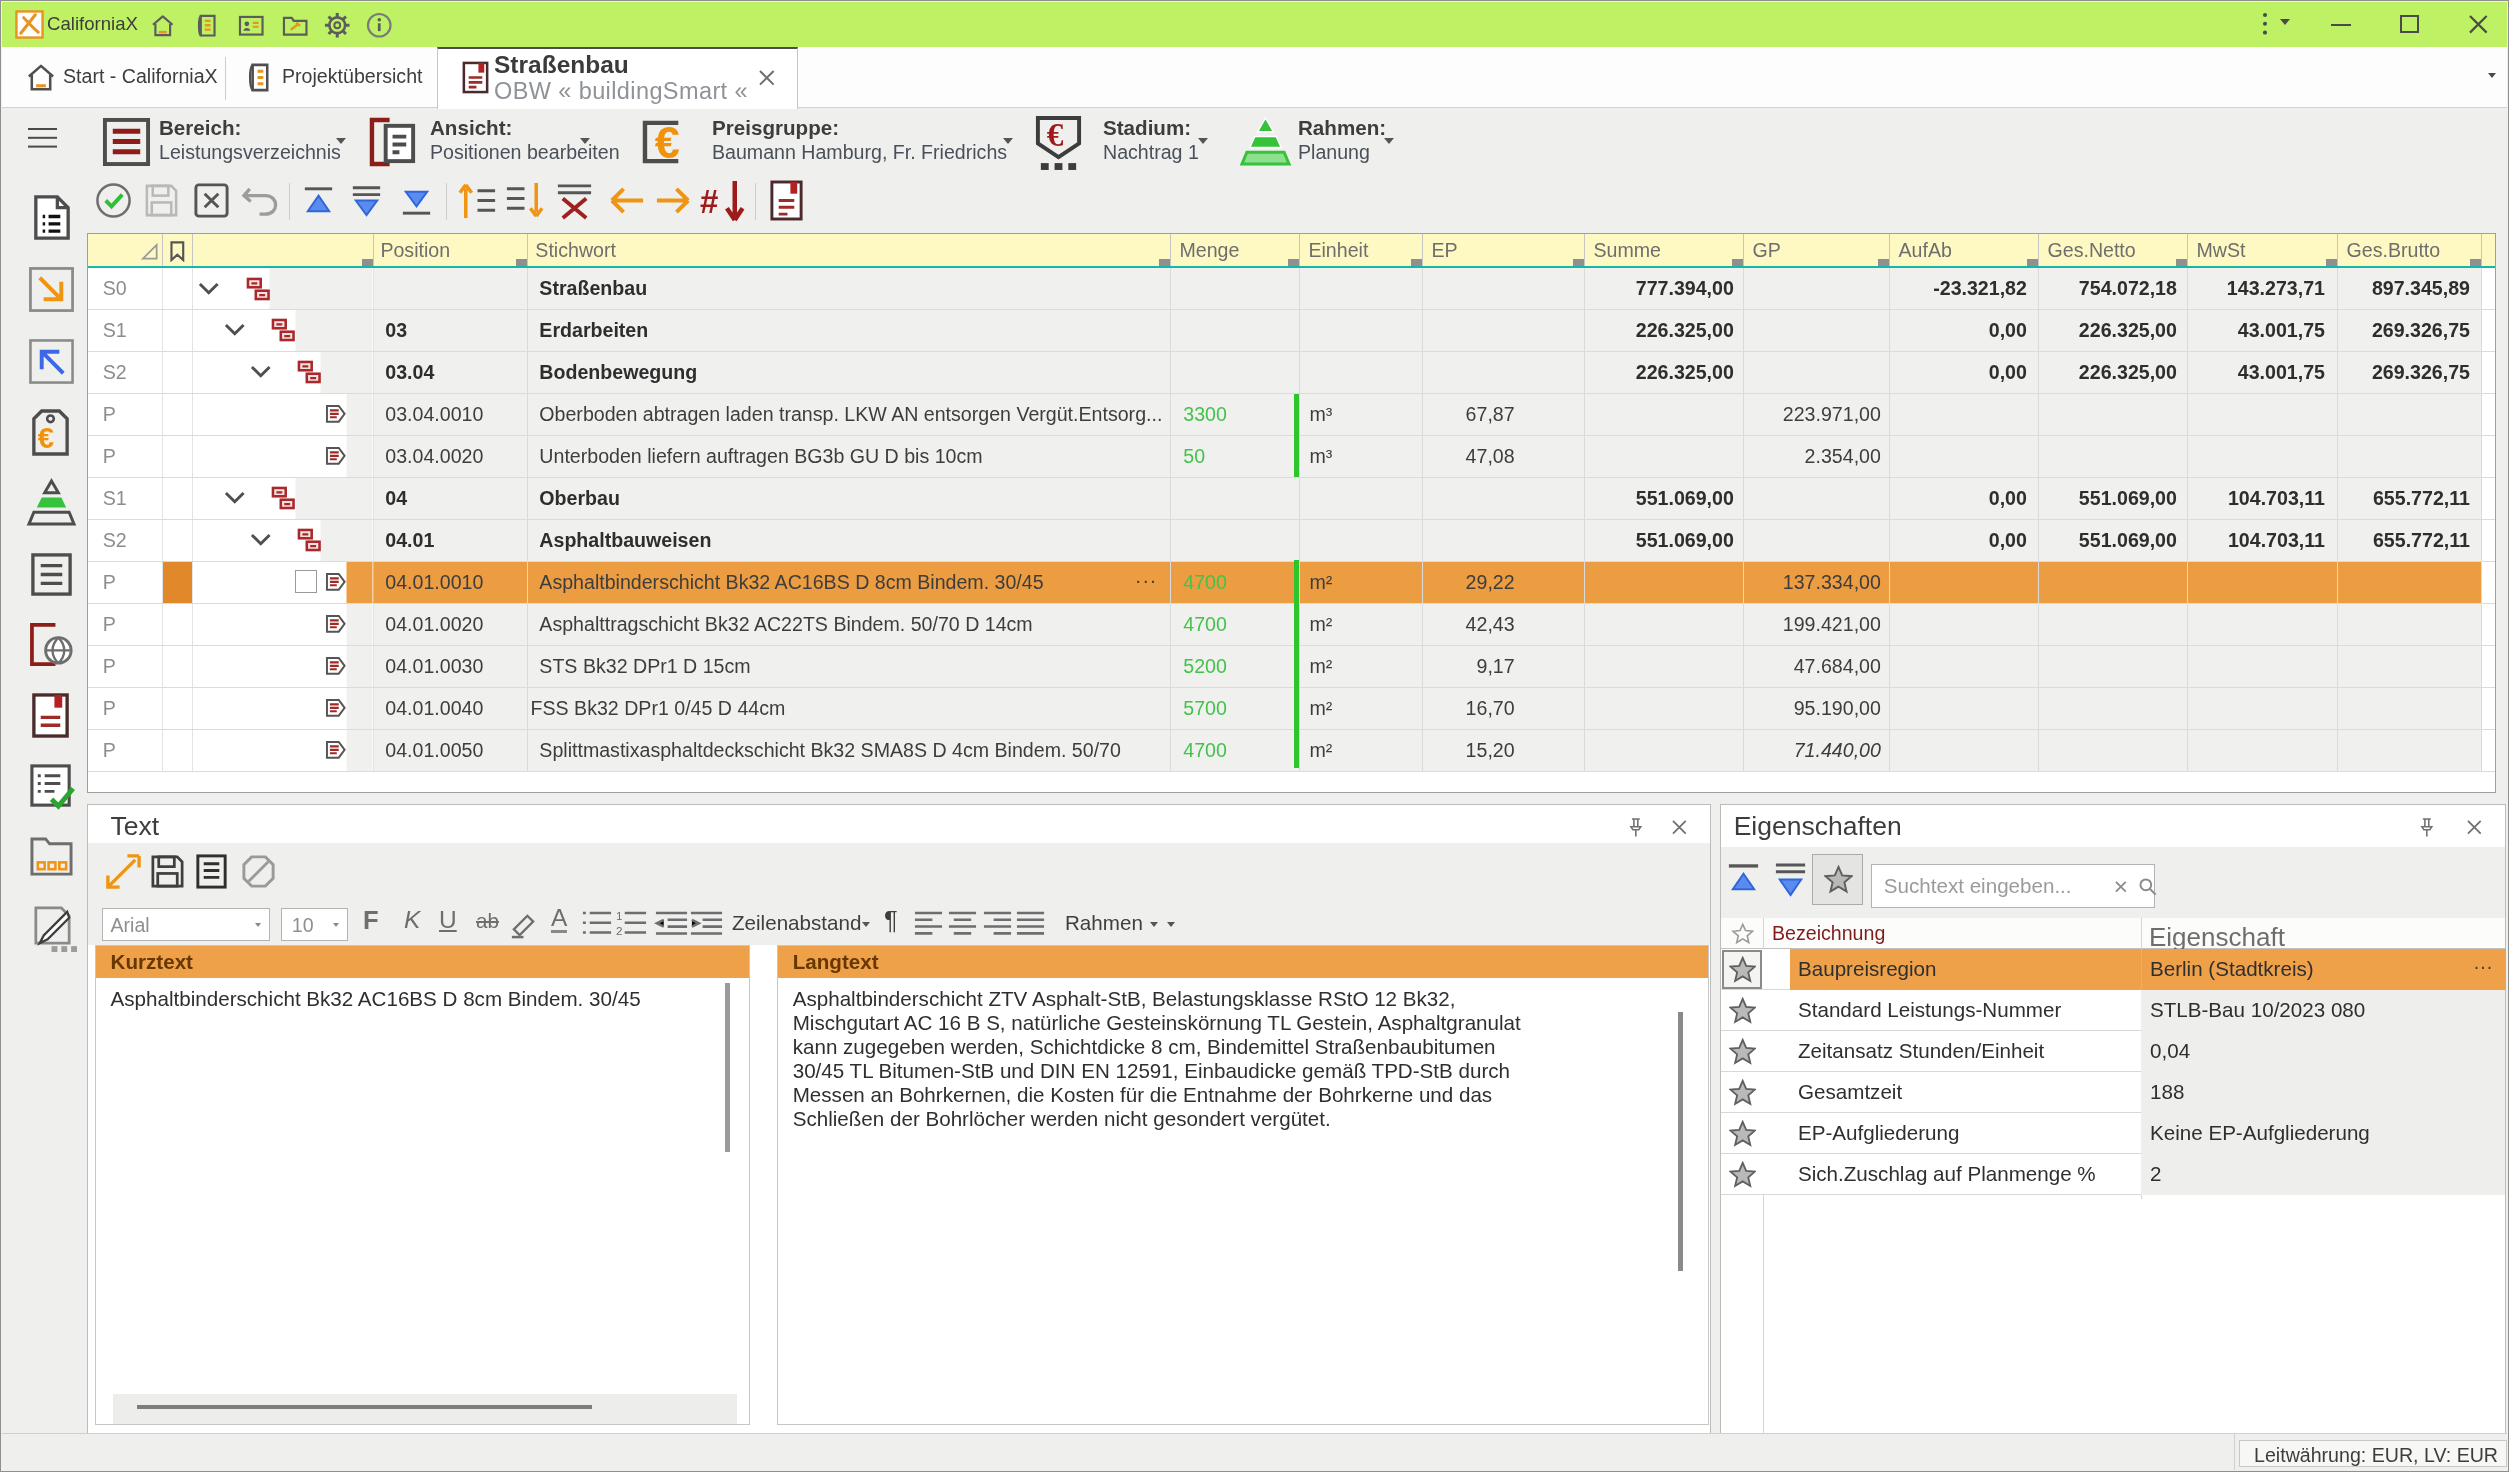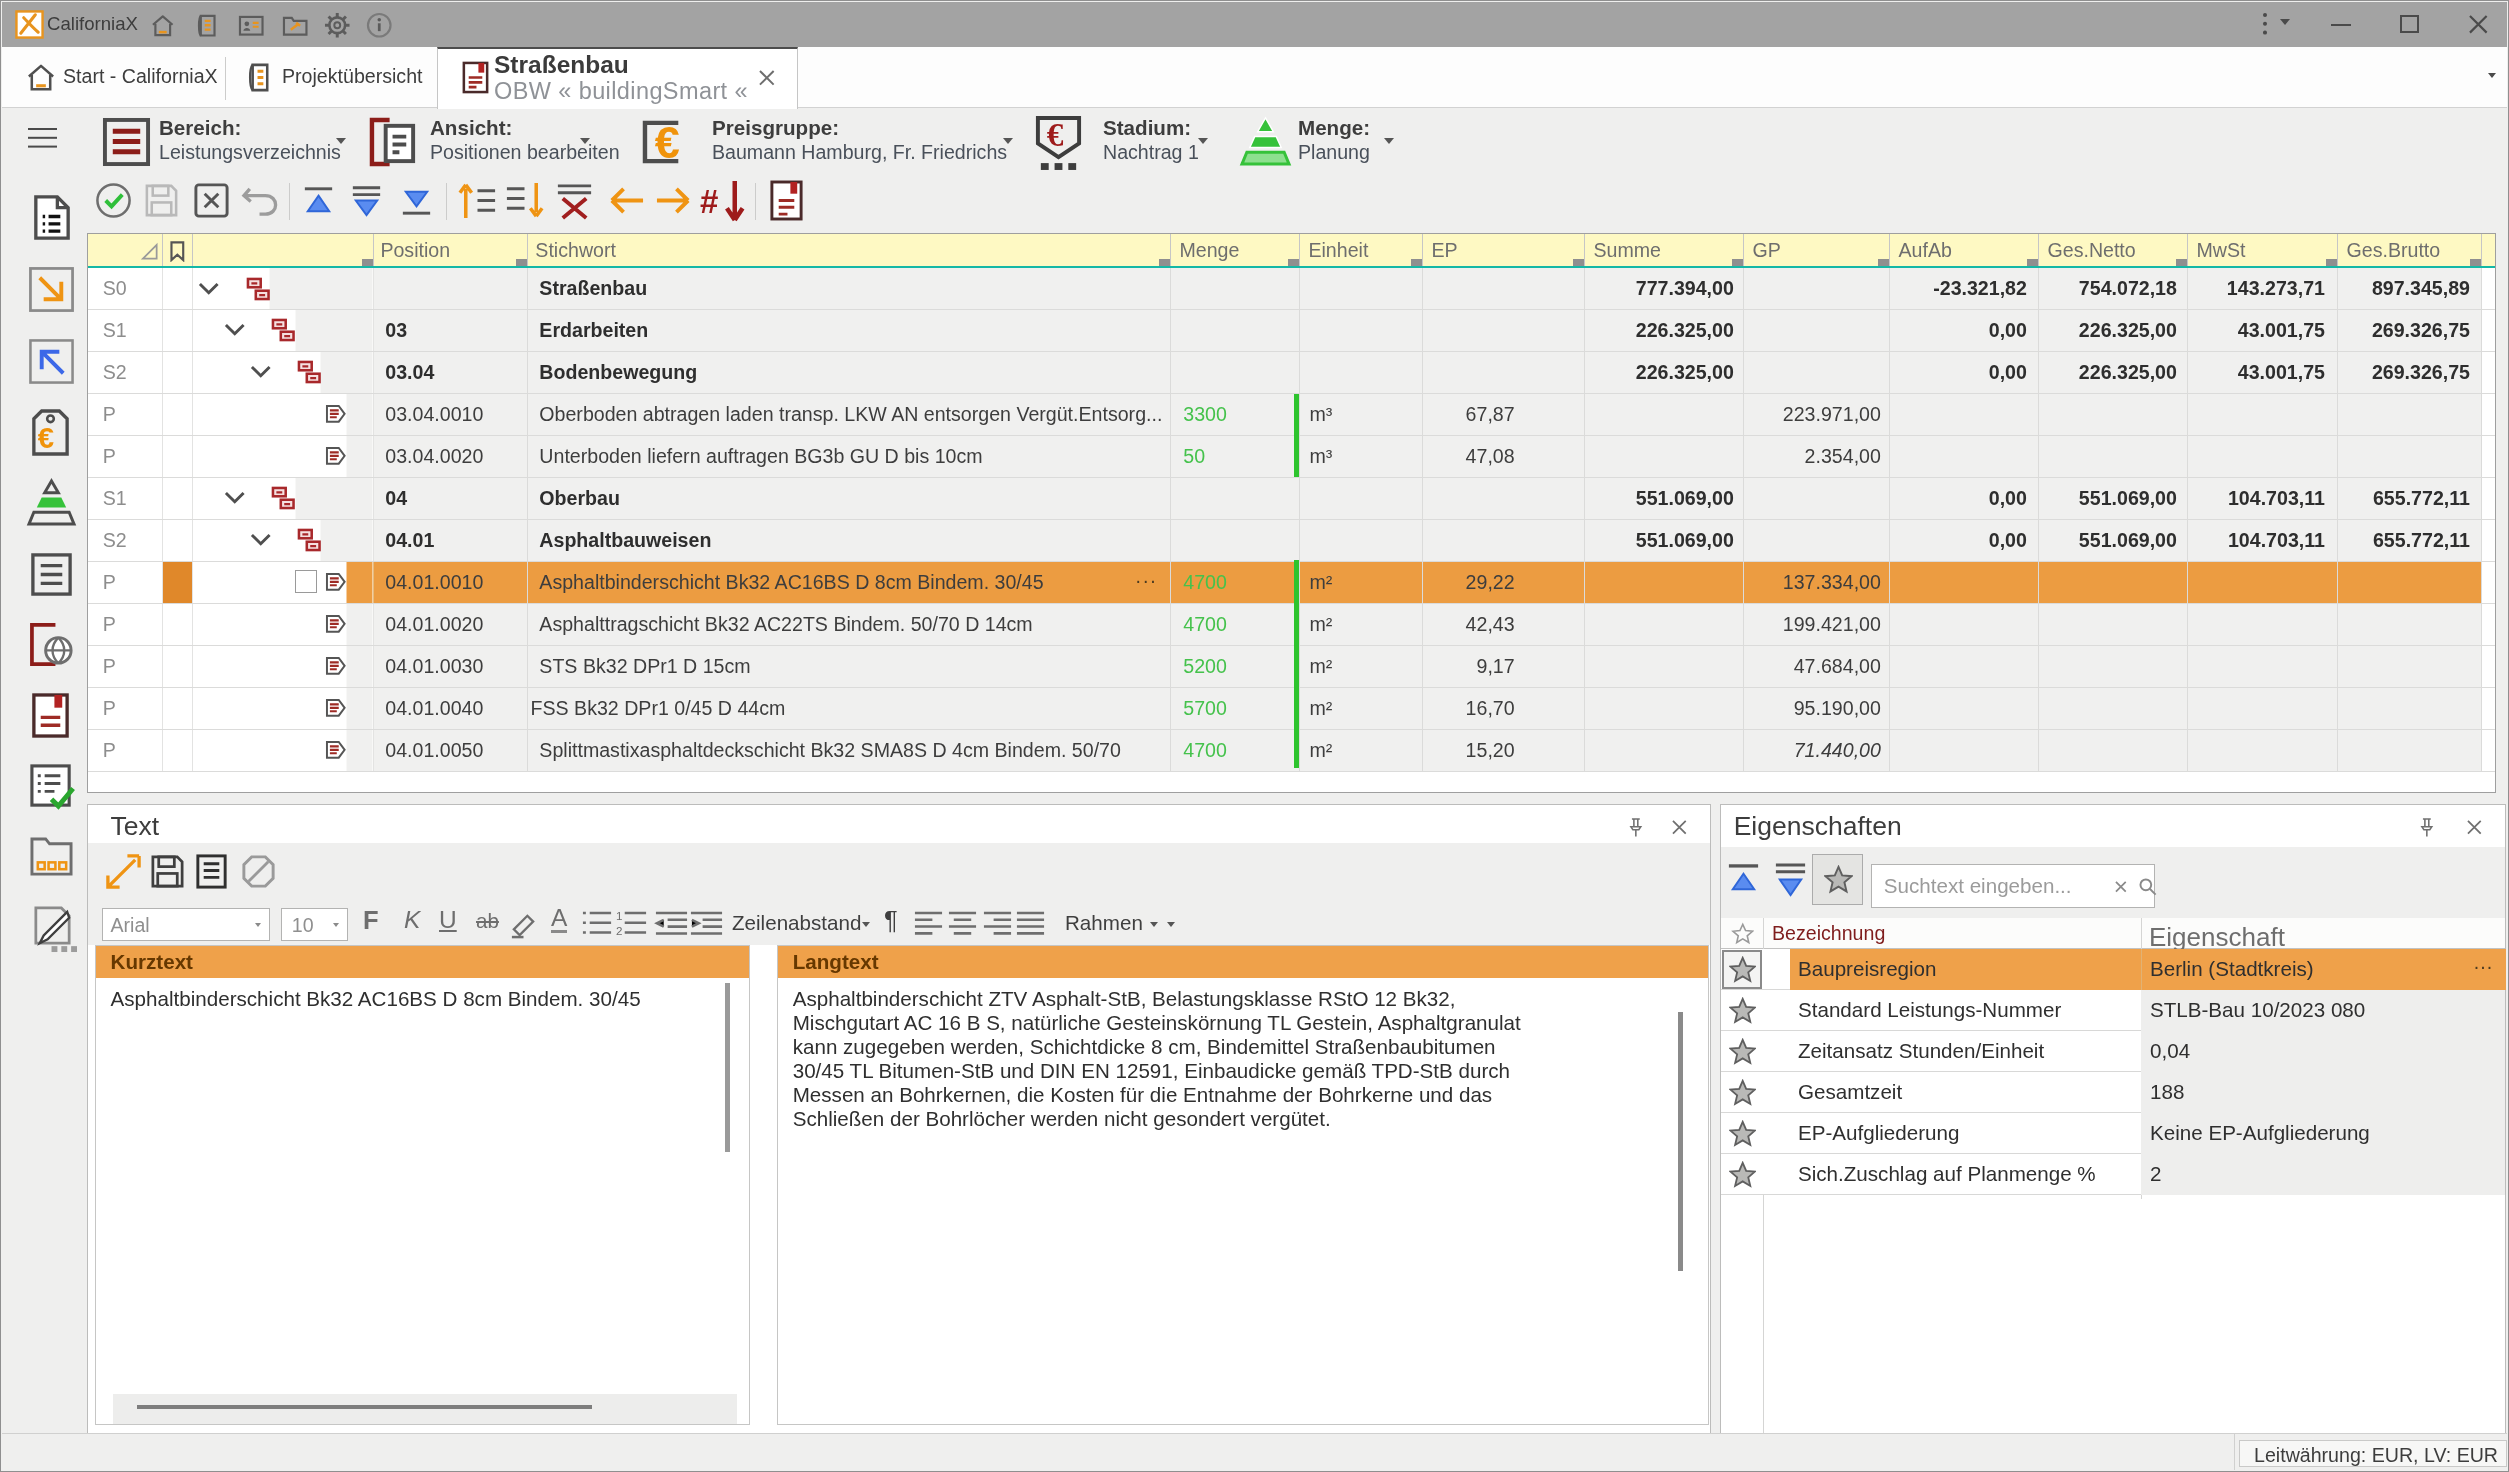--- a/index.html
+++ b/index.html
@@ -1,20 +1,20 @@
 <!DOCTYPE html>
 <html><head>
 <meta charset="utf-8">
 <style>
 * { margin:0; padding:0; box-sizing:border-box; }
 html,body { width:2509px; height:1472px; font-family:"Liberation Sans", sans-serif; background:#efefee; overflow:hidden; }
 .abs { position:absolute; }
 #win { position:relative; width:2509px; height:1472px; background:#efefee; border:1px solid #8f8f8f; }
 
-#titlebar { position:absolute; left:1px; top:1px; right:1px; height:45px; background:#a3a3a3; }
+#titlebar { position:absolute; left:1px; top:1px; right:1px; height:45px; background:#bef264; }
 #tabbar { position:absolute; left:1px; top:46px; right:1px; height:61px; background:#fdfdfd; border-bottom:1px solid #d2d2d2; }
 .ttxt { font-size:19.6px; color:#3d3d3d; }
 .tsub { font-size:23.5px; color:#8f9297; letter-spacing:0.4px; }
 #toolbar { position:absolute; left:1px; top:108px; right:1px; height:124px; background:#efefee; }
 .biglabel { font-size:20.6px; font-weight:bold; color:#3d3d3d; line-height:24.5px; }
 .bigsub { font-size:19.6px; color:#49505a; line-height:25.5px; }
 .caret { width:0; height:0; border-left:5.4px solid transparent; border-right:5.4px solid transparent; border-top:6.4px solid #555; }
 .vsep { position:absolute; width:1px; background:#cccccb; }
 
 
@@ -167,21 +167,21 @@
     </svg>
     <div class="abs biglabel" style="left:1101px; top:6.9px;">Stadium:</div>
     <div class="abs bigsub" style="left:1101px; top:31px;">Nachtrag 1</div>
     <div class="abs caret" style="left:1196px; top:29px;"></div>
 
     <svg class="abs" style="left:1237px; top:4.9px;" width="53" height="55" viewBox="0 0 54 56">
       <path d="M27 4 L35 18 H19 Z" fill="#36c23a" stroke="#fff" stroke-width="1.5"></path>
       <path d="M16 23 H38 L43 34 H11 Z" fill="#36c23a" stroke="#fff" stroke-width="1.5"></path>
       <path d="M8 39 H46 L51 51 H3 Z" fill="#8ee08f" stroke="#36c23a" stroke-width="3"></path>
     </svg>
-    <div class="abs biglabel" style="left:1296px; top:6.9px;">Menge:</div>
+    <div class="abs biglabel" style="left:1296px; top:6.9px;">Rahmen:</div>
     <div class="abs caret" style="left:1382px; top:29px;"></div>
     <div class="abs bigsub" style="left:1296px; top:31px;">Planung</div>
 
     <svg class="abs" style="left:92px; top:72px;" width="39" height="39" viewBox="0 0 40 40">
       <circle cx="20" cy="20" r="16.5" fill="none" stroke="#6e6e6e" stroke-width="2.6"></circle>
       <path d="M12 20 L18 26 L29 14" fill="none" stroke="#2fbf3a" stroke-width="4"></path>
     </svg>
     <svg class="abs" style="left:140px; top:72px;" width="39" height="39" viewBox="0 0 40 40">
       <path d="M5 5 H30 L35 10 V35 H5 Z" fill="none" stroke="#b9b9b9" stroke-width="2.6"></path>
       <rect x="11" y="5" width="16" height="10" fill="none" stroke="#b9b9b9" stroke-width="2.6"></rect>

